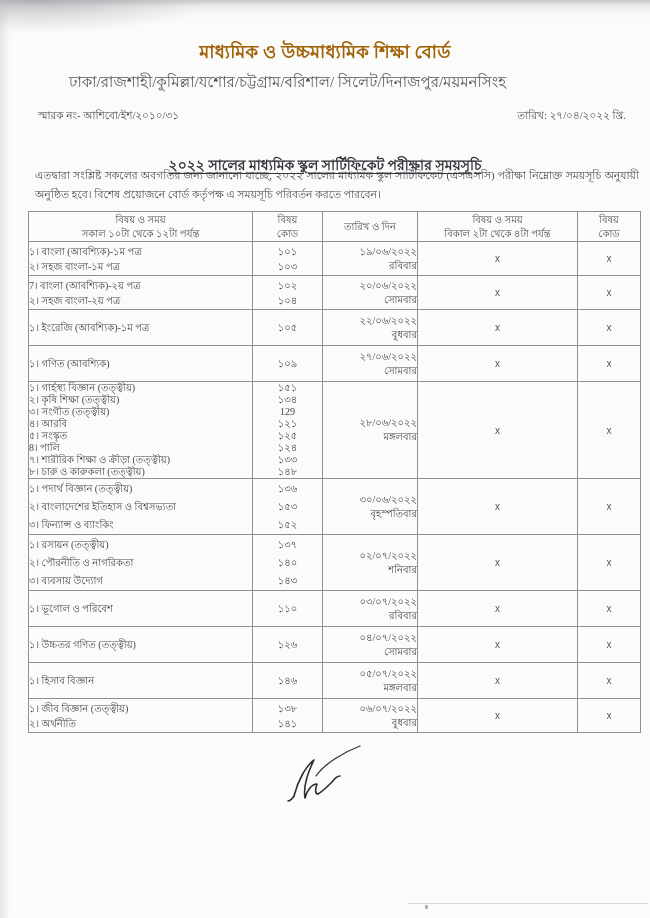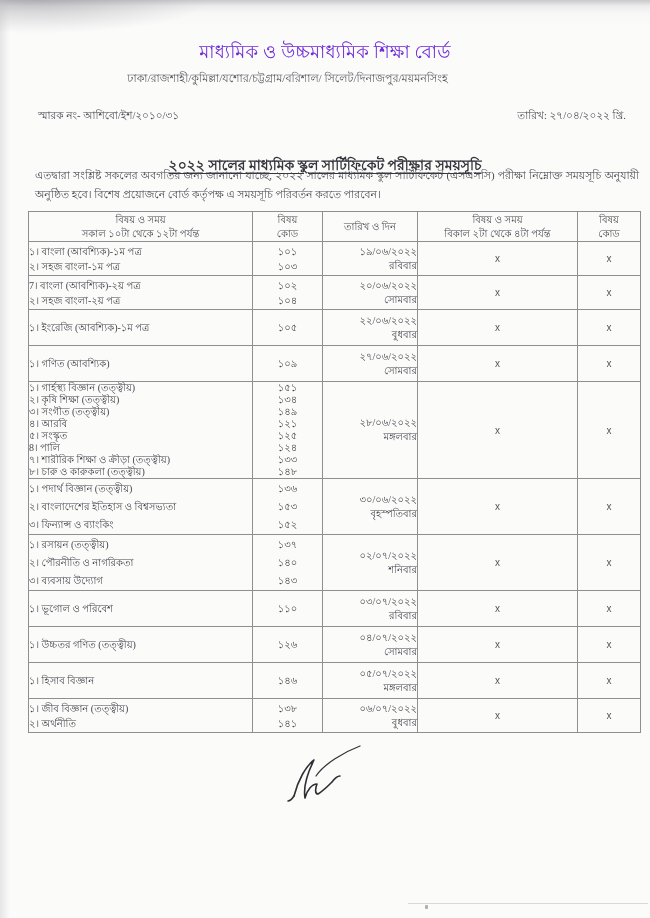--- a/index.html
+++ b/index.html
@@ -28,25 +28,25 @@
   .scan-bottom-line{
     position:absolute;left:408px;top:903px;width:240px;height:1px;
     background:#d9d9dc;
   }
   .scan-speck{
     position:absolute;left:425px;top:905px;width:3px;height:4px;background:#8f8f94;opacity:.7;border-radius:1px;
   }
   
   .org-name{
     position:absolute;top:38px;left:0;width:650px;text-align:center;
-    font-size:18px;font-weight:400;letter-spacing:.2px;color:#6d28d9;
+    font-size:18px;font-weight:700;letter-spacing:.2px;color:#a16207;
   }
   .org-boards{
     position:absolute;top:70px;left:0;width:575px;text-align:center;
-    font-size:11px;color:#55555e;
+    font-size:15px;color:#55555e;
   }
   .memo-row{
     position:absolute;top:108px;left:38px;width:588px;
     display:flex;justify-content:space-between;
     font-size:10.5px;color:#4a4a53;
   }
   .doc-title{
     position:absolute;top:134px;left:0;width:650px;text-align:center;
     font-size:14px;font-weight:700;color:#35353d;
     text-decoration:underline;text-underline-offset:3px;margin-top:20px;
@@ -193,21 +193,21 @@
           <div class="subj-line">৩। সংগীত (তত্ত্বীয়)</div>
           <div class="subj-line">৪। আরবি</div>
           <div class="subj-line">৫। সংস্কৃত</div>
           <div class="subj-line">8। পালি</div>
           <div class="subj-line">৭। শারীরিক শিক্ষা ও ক্রীড়া (তত্ত্বীয়)</div>
           <div class="subj-line">৮। চারু ও কারুকলা (তত্ত্বীয়)</div>
         </td>
         <td class="codes" style="--lh: 12px;">
           <div class="code-line">১৫১</div>
           <div class="code-line">১৩৪</div>
-          <div class="code-line">১৪৯</div>
+          <div class="code-line">129</div>
           <div class="code-line">১২১</div>
           <div class="code-line">১২৫</div>
           <div class="code-line">১২৪</div>
           <div class="code-line">১৩৩</div>
           <div class="code-line">১৪৮</div>
         </td>
         <td class="datecell">
           <span class="d1">২৮/০৬/২০২২</span>
           <span class="d2">মঙ্গলবার</span>
         </td>

